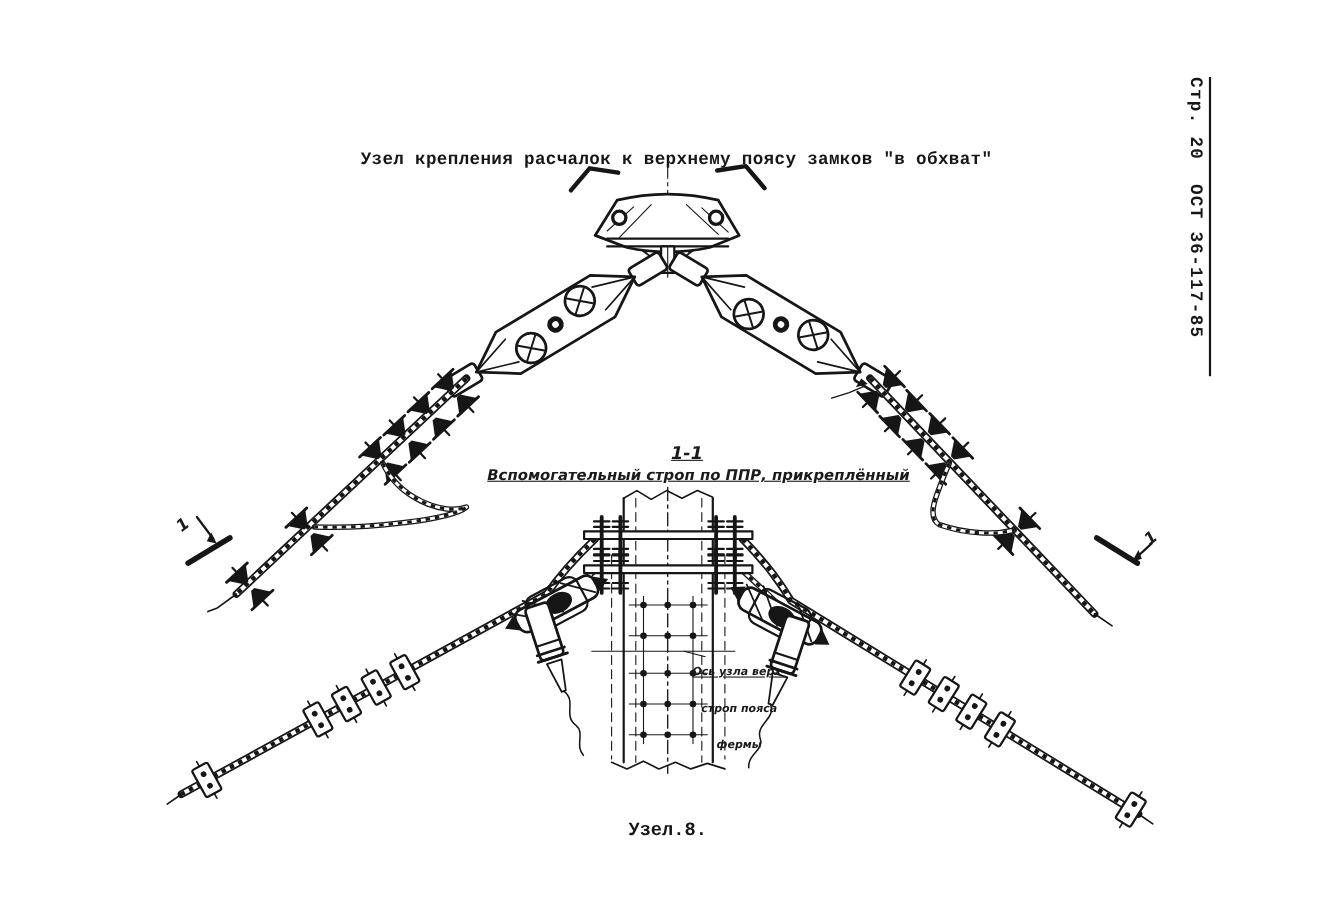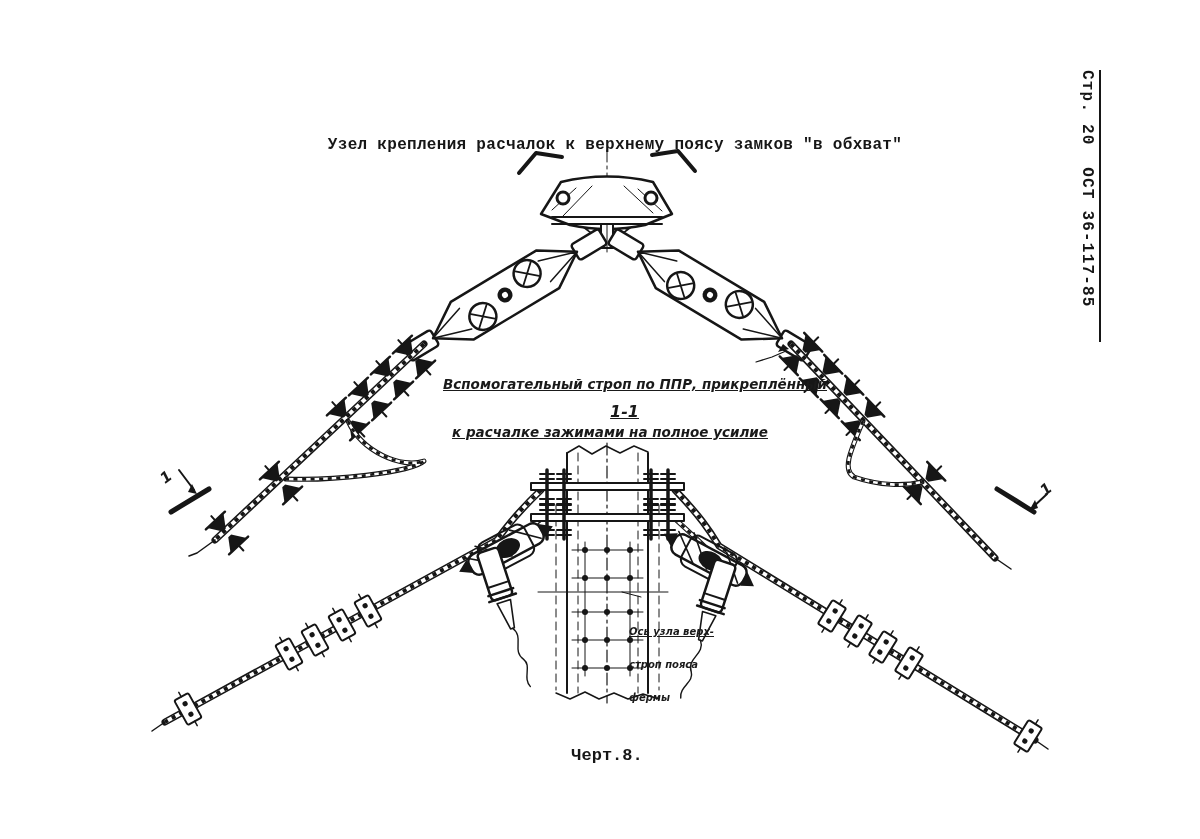--- a/index.html
+++ b/index.html
@@ -7,23 +7,23 @@
        font-family:"Liberation Sans",sans-serif;color:#111;}
   svg{position:absolute;left:0;top:0;z-index:1;}
   .txt{position:absolute;z-index:2;white-space:pre;}
   .typewriter{font-family:"Liberation Mono",monospace;font-weight:bold;color:#161616;}
   .title{left:150px;top:80px;width:930px;text-align:center;font-size:16px;line-height:26px;letter-spacing:.3px;}
   .caption{left:537px;top:746px;width:140px;text-align:center;font-size:17px;}
   .sideheader{left:1101px;top:70px;width:272px;transform:rotate(90deg);transform-origin:0 0;
      border-top:2px solid #161616;padding-top:3px;font-size:16px;letter-spacing:1.2px;}
   .hand{font-family:"DejaVu Sans",sans-serif;font-style:italic;color:#1a1a1a;}
   .slingnote{left:443px;top:344px;width:334px;text-align:center;font-size:13.5px;line-height:16px;font-weight:bold;}
-  .slingnote div{text-decoration:underline;}
+  .slingnote div{text-decoration:underline;margin-top:48px;}
   .seclabel{left:575px;top:402px;width:64px;text-align:right;font-size:16px;font-weight:bold;text-decoration:underline;}
-  .axisnote{left:629px;top:604px;width:86px;font-size:10px;line-height:11px;font-weight:bold;}
+  .axisnote{left:629px;top:584px;width:86px;text-align:center;font-size:10px;line-height:11px;font-weight:bold;}
   .axisnote .u{text-decoration:underline;}
   .cutdigit{font-size:15px;font-weight:bold;width:16px;text-align:center;}
   .cutL{left:158px;top:468px;transform:rotate(-38deg);}
   .cutR{left:1038px;top:480px;transform:rotate(-38deg);}
 </style>
 </head>
 <body>
 
 <svg width="1200" height="839" viewBox="0 0 1200 839">
   <defs>
@@ -279,27 +279,26 @@
 </svg>
 
 <div class="txt title typewriter">
   <div>Узел крепления расчалок к верхнему поясу замков "в обхват"</div>
 </div>
 
 <div class="txt sideheader typewriter">Стр. 20  ОСТ 36-117-85</div>
 
 <div class="txt hand slingnote">
   <div>Вспомогательный строп по ППР, прикреплённый</div>
-  <div>к расчалке зажимами на полное усилие</div>
 </div>
 
 <div class="txt hand seclabel">1-1</div>
 
 <div class="txt hand axisnote">
   <div class="u">Ось узла верх-</div>
   <div>строп пояса</div>
   <div>фермы</div>
 </div>
 
 <div class="txt hand cutdigit cutL">1</div>
 <div class="txt hand cutdigit cutR">1</div>
 
-<div class="txt caption typewriter">Черт.8.</div>
+<div class="txt caption typewriter">Узел.8.</div>
 
 </body></html>

